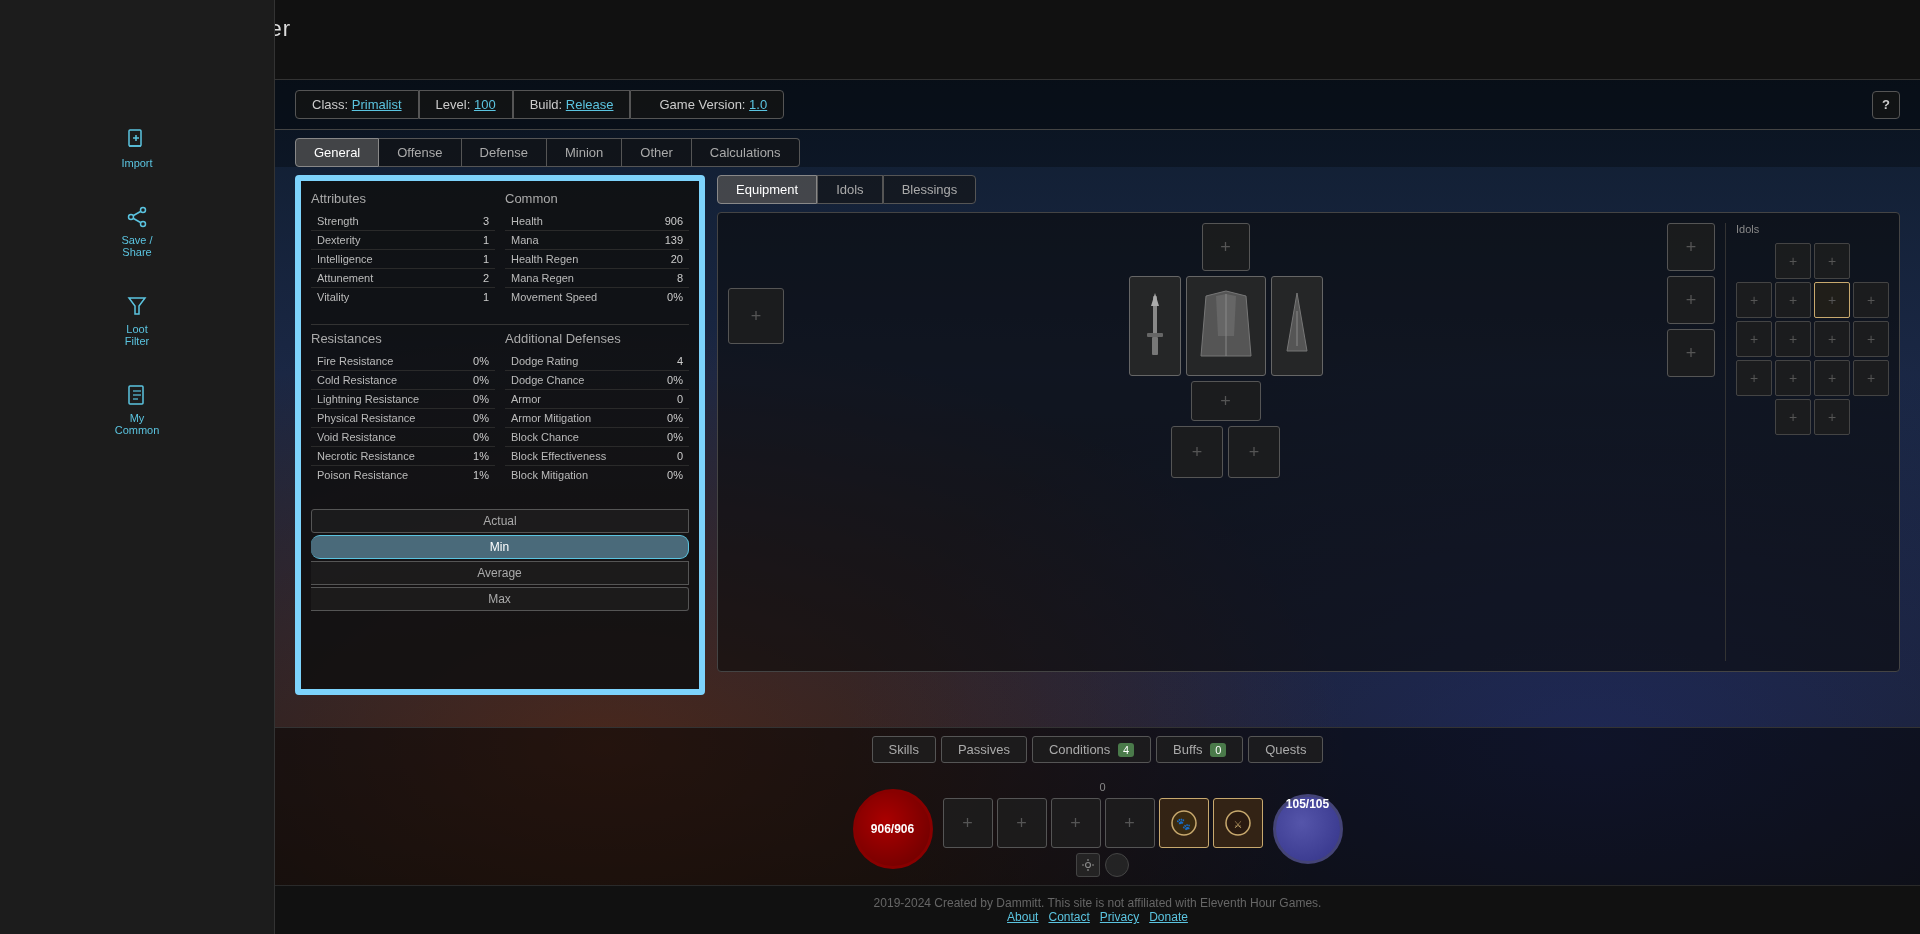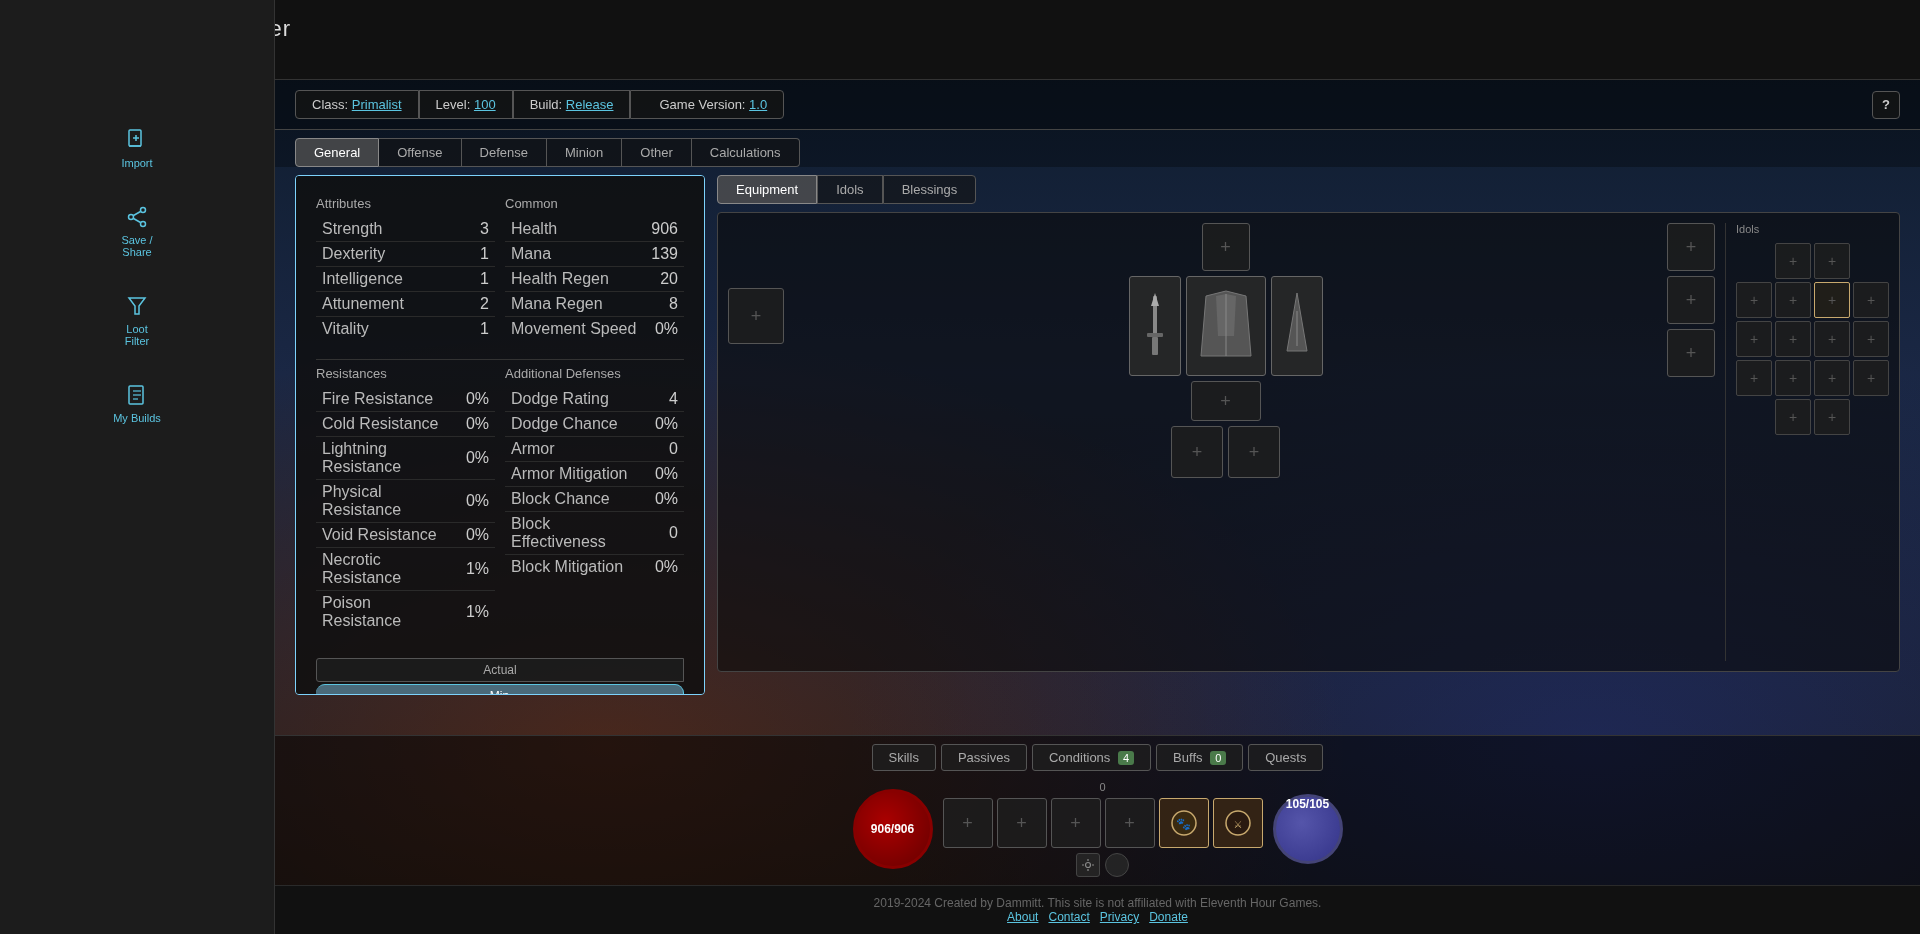--- a/index.html
+++ b/index.html
@@ -113,42 +113,42 @@
     .tab-btn:last-child { border-radius: 0 4px 4px 0; }
     .tab-btn.active {
       background: rgba(80,80,80,0.8);
       color: #fff;
       border-color: #888;
     }
 
     
     .stats-panel {
       background: rgba(15,15,15,0.85);
-      border: 1px solid #7dd3fc;
+      border: 6px solid #7dd3fc;
       border-radius: 4px;
-      padding: 20px;
+      padding: 10px;
       width: 410px;
       min-width: 410px;
       overflow-y: auto;
       max-height: 520px;
     }
 
     .section-title {
       font-size: 13px;
       color: #aaa;
       margin-bottom: 6px;
       font-weight: 500;
     }
 
     .stat-row {
       display: flex;
       justify-content: space-between;
       align-items: center;
       padding: 3px 6px;
-      font-size: 16px;
+      font-size: 11px;
       color: #bbb;
       border-bottom: 1px solid #2a2a2a;
     }
     .stat-row:last-child { border-bottom: none; }
     .stat-name { color: #bbb; }
     .stat-value { color: #ccc; min-width: 40px; text-align: right; }
 
     .sub-section {
       margin-bottom: 10px;
     }
@@ -339,21 +339,21 @@
     </svg>
     <span class="sidebar-label">Loot Filter</span>
   </div>
   <div class="sidebar-item">
     <svg viewBox="0 0 24 24">
       <rect x="4" y="3" width="14" height="18" rx="1" fill="none" stroke="#5bc4e0" stroke-width="1.5"></rect>
       <line x1="8" y1="8" x2="16" y2="8" stroke="#5bc4e0" stroke-width="1.2"></line>
       <line x1="8" y1="12" x2="16" y2="12" stroke="#5bc4e0" stroke-width="1.2"></line>
       <line x1="8" y1="16" x2="13" y2="16" stroke="#5bc4e0" stroke-width="1.2"></line>
     </svg>
-    <span class="sidebar-label">My Builds</span>
+    <span class="sidebar-label">My Common</span>
   </div>
 </div>
 
 <div style="margin-left: 275px; height: 934px; display: flex; flex-direction: column; position: relative;">
   <div class="bg-scene"></div>
 
   <div class="main-content-wrap">
 
     <div class="top-bar" style="margin-left: -275px; padding-left: 20px; height: 80px;">
       <div class="app-title-wrap">
@@ -684,21 +684,21 @@
               <div style="grid-column:3; grid-row:5;" class="idol-slot">
                   <span>+</span>
                 </div>
             </div>
           </div>
         </div>
       </div>
     </div>
 
     <div style="background:rgba(0,0,0,0.5); padding:8px 20px; border-top:1px solid #333;">
-      <div style="display:flex; gap:5px; justify-content:center; margin-bottom:10px;">
+      <div style="display:flex; gap:5px; justify-content:center; margin-bottom:18px;">
         <button class="skill-tab-btn">
           <span>Skills</span>
         </button>
         <button class="skill-tab-btn">
           <span>Passives</span>
         </button>
         <button class="skill-tab-btn">
           <span>Conditions</span>
           <span class="skill-tab-badge">4</span>
         </button>

